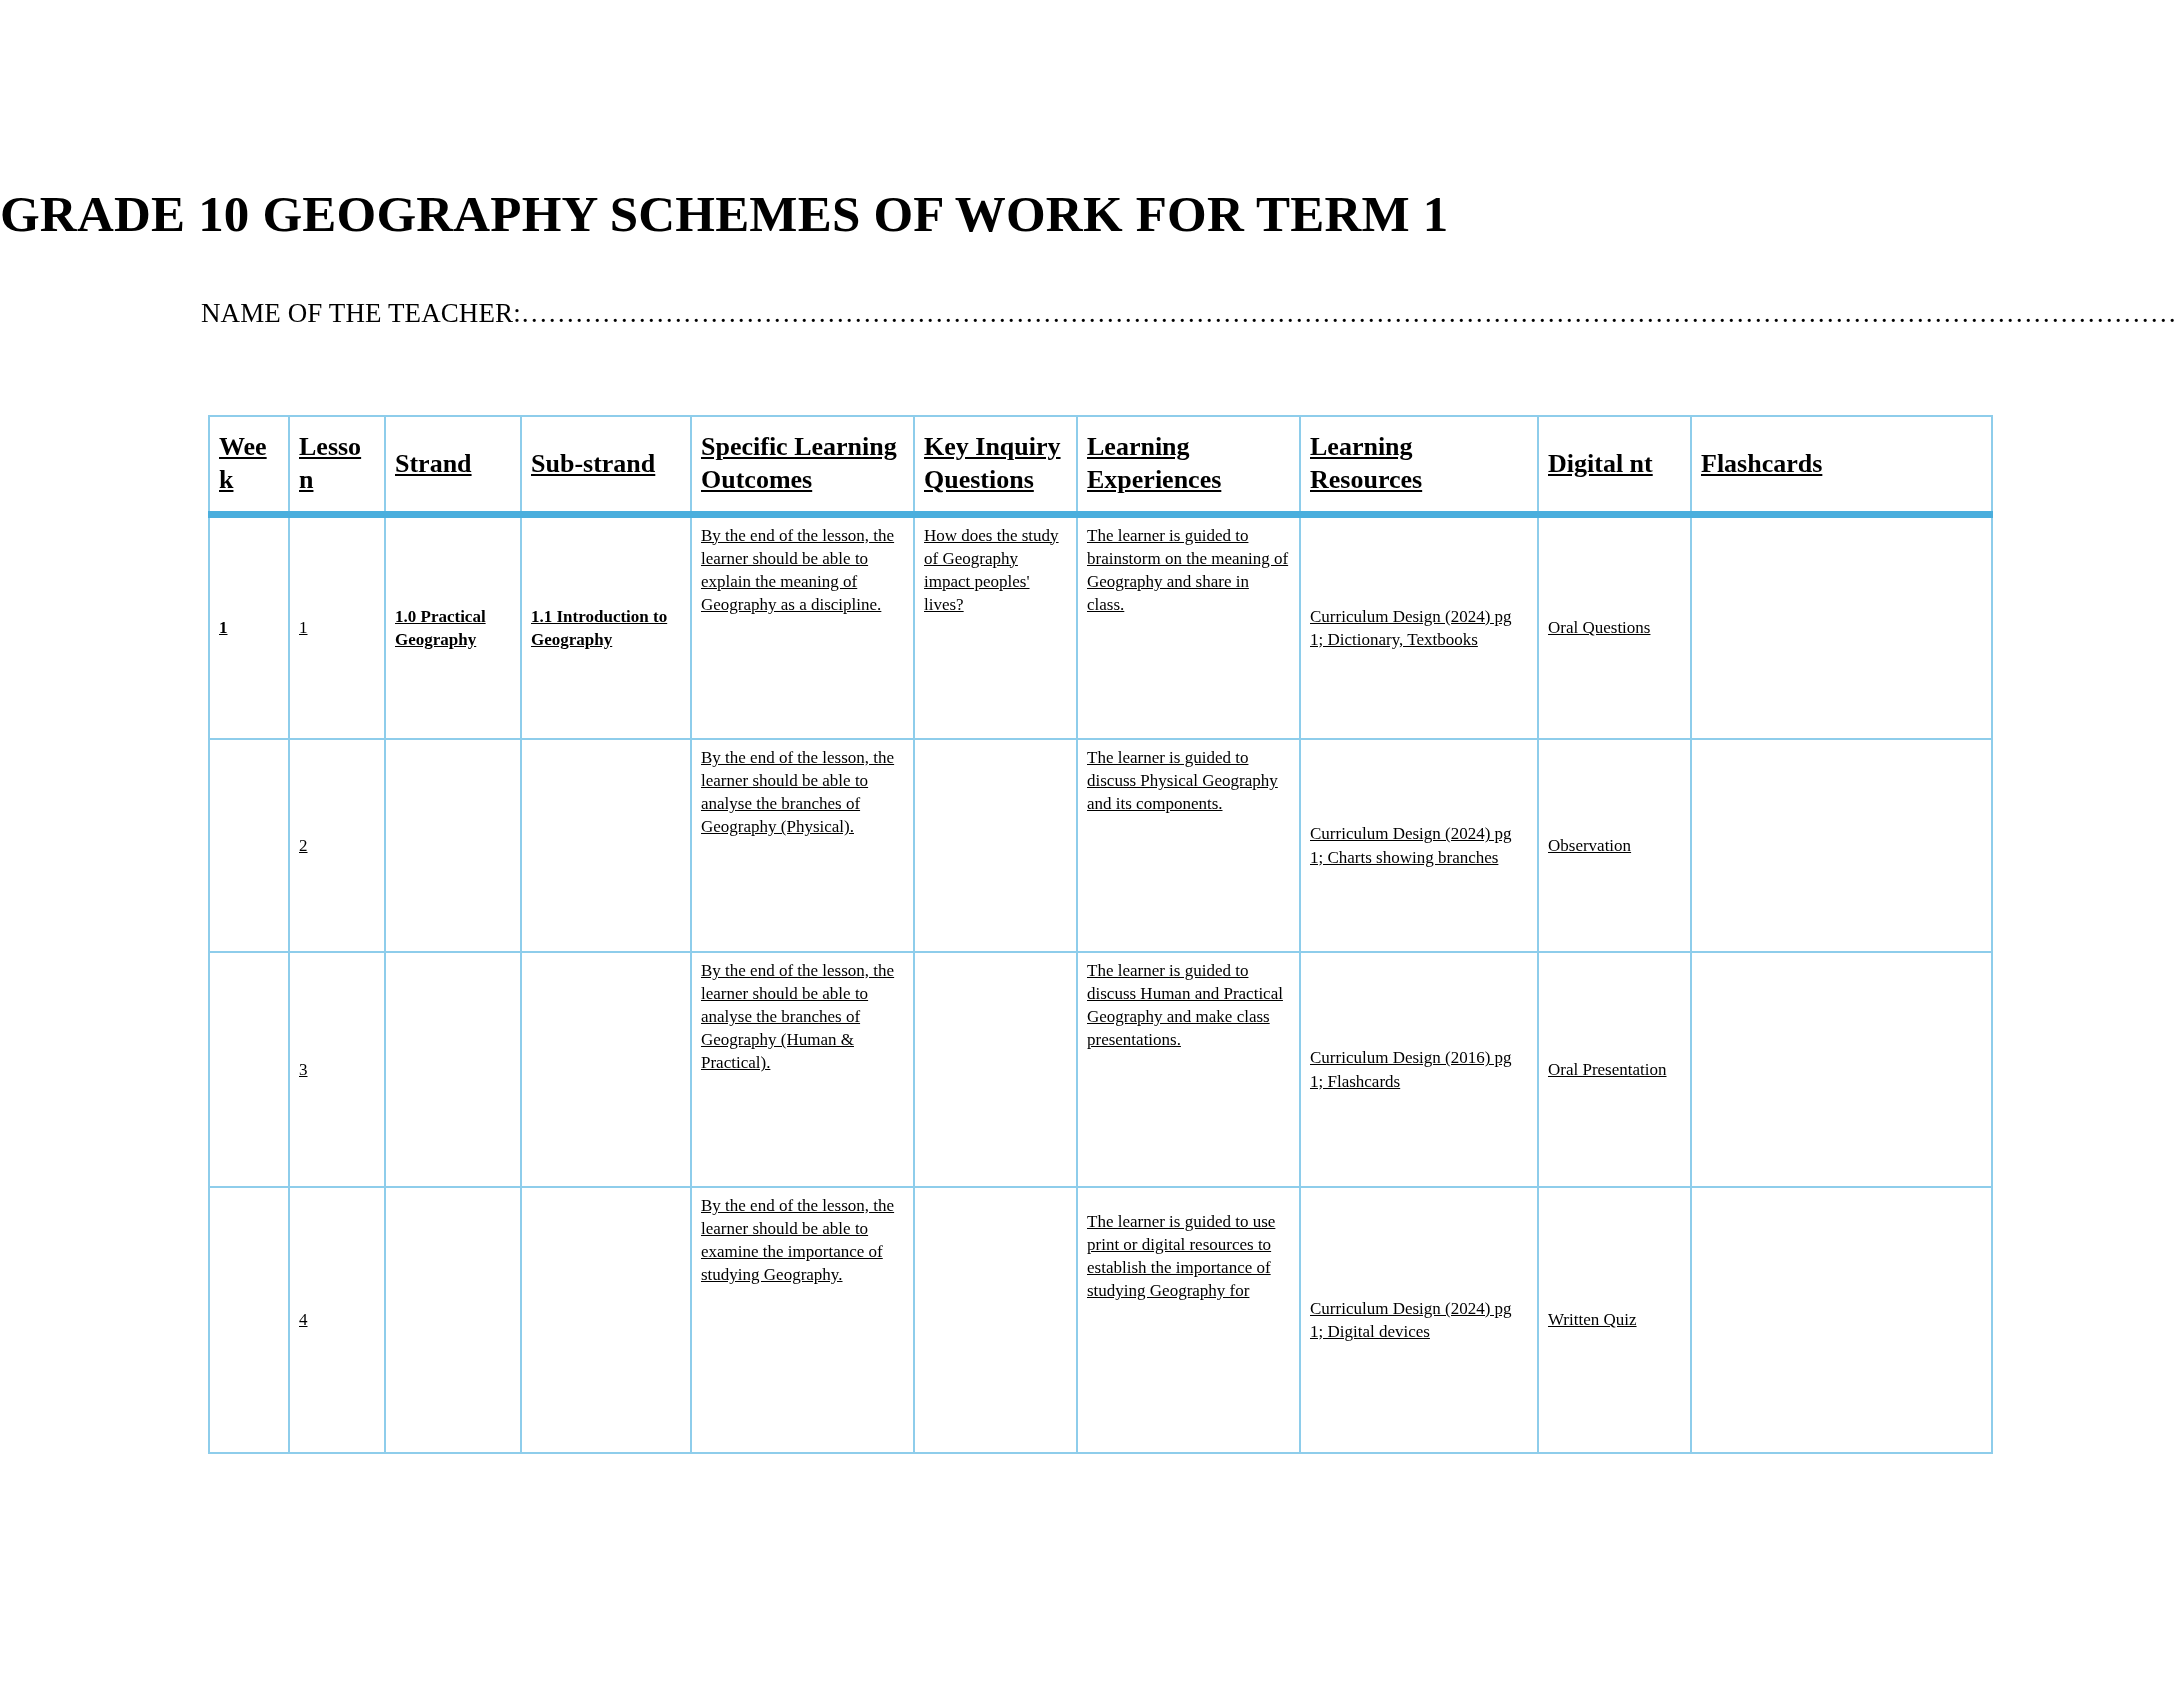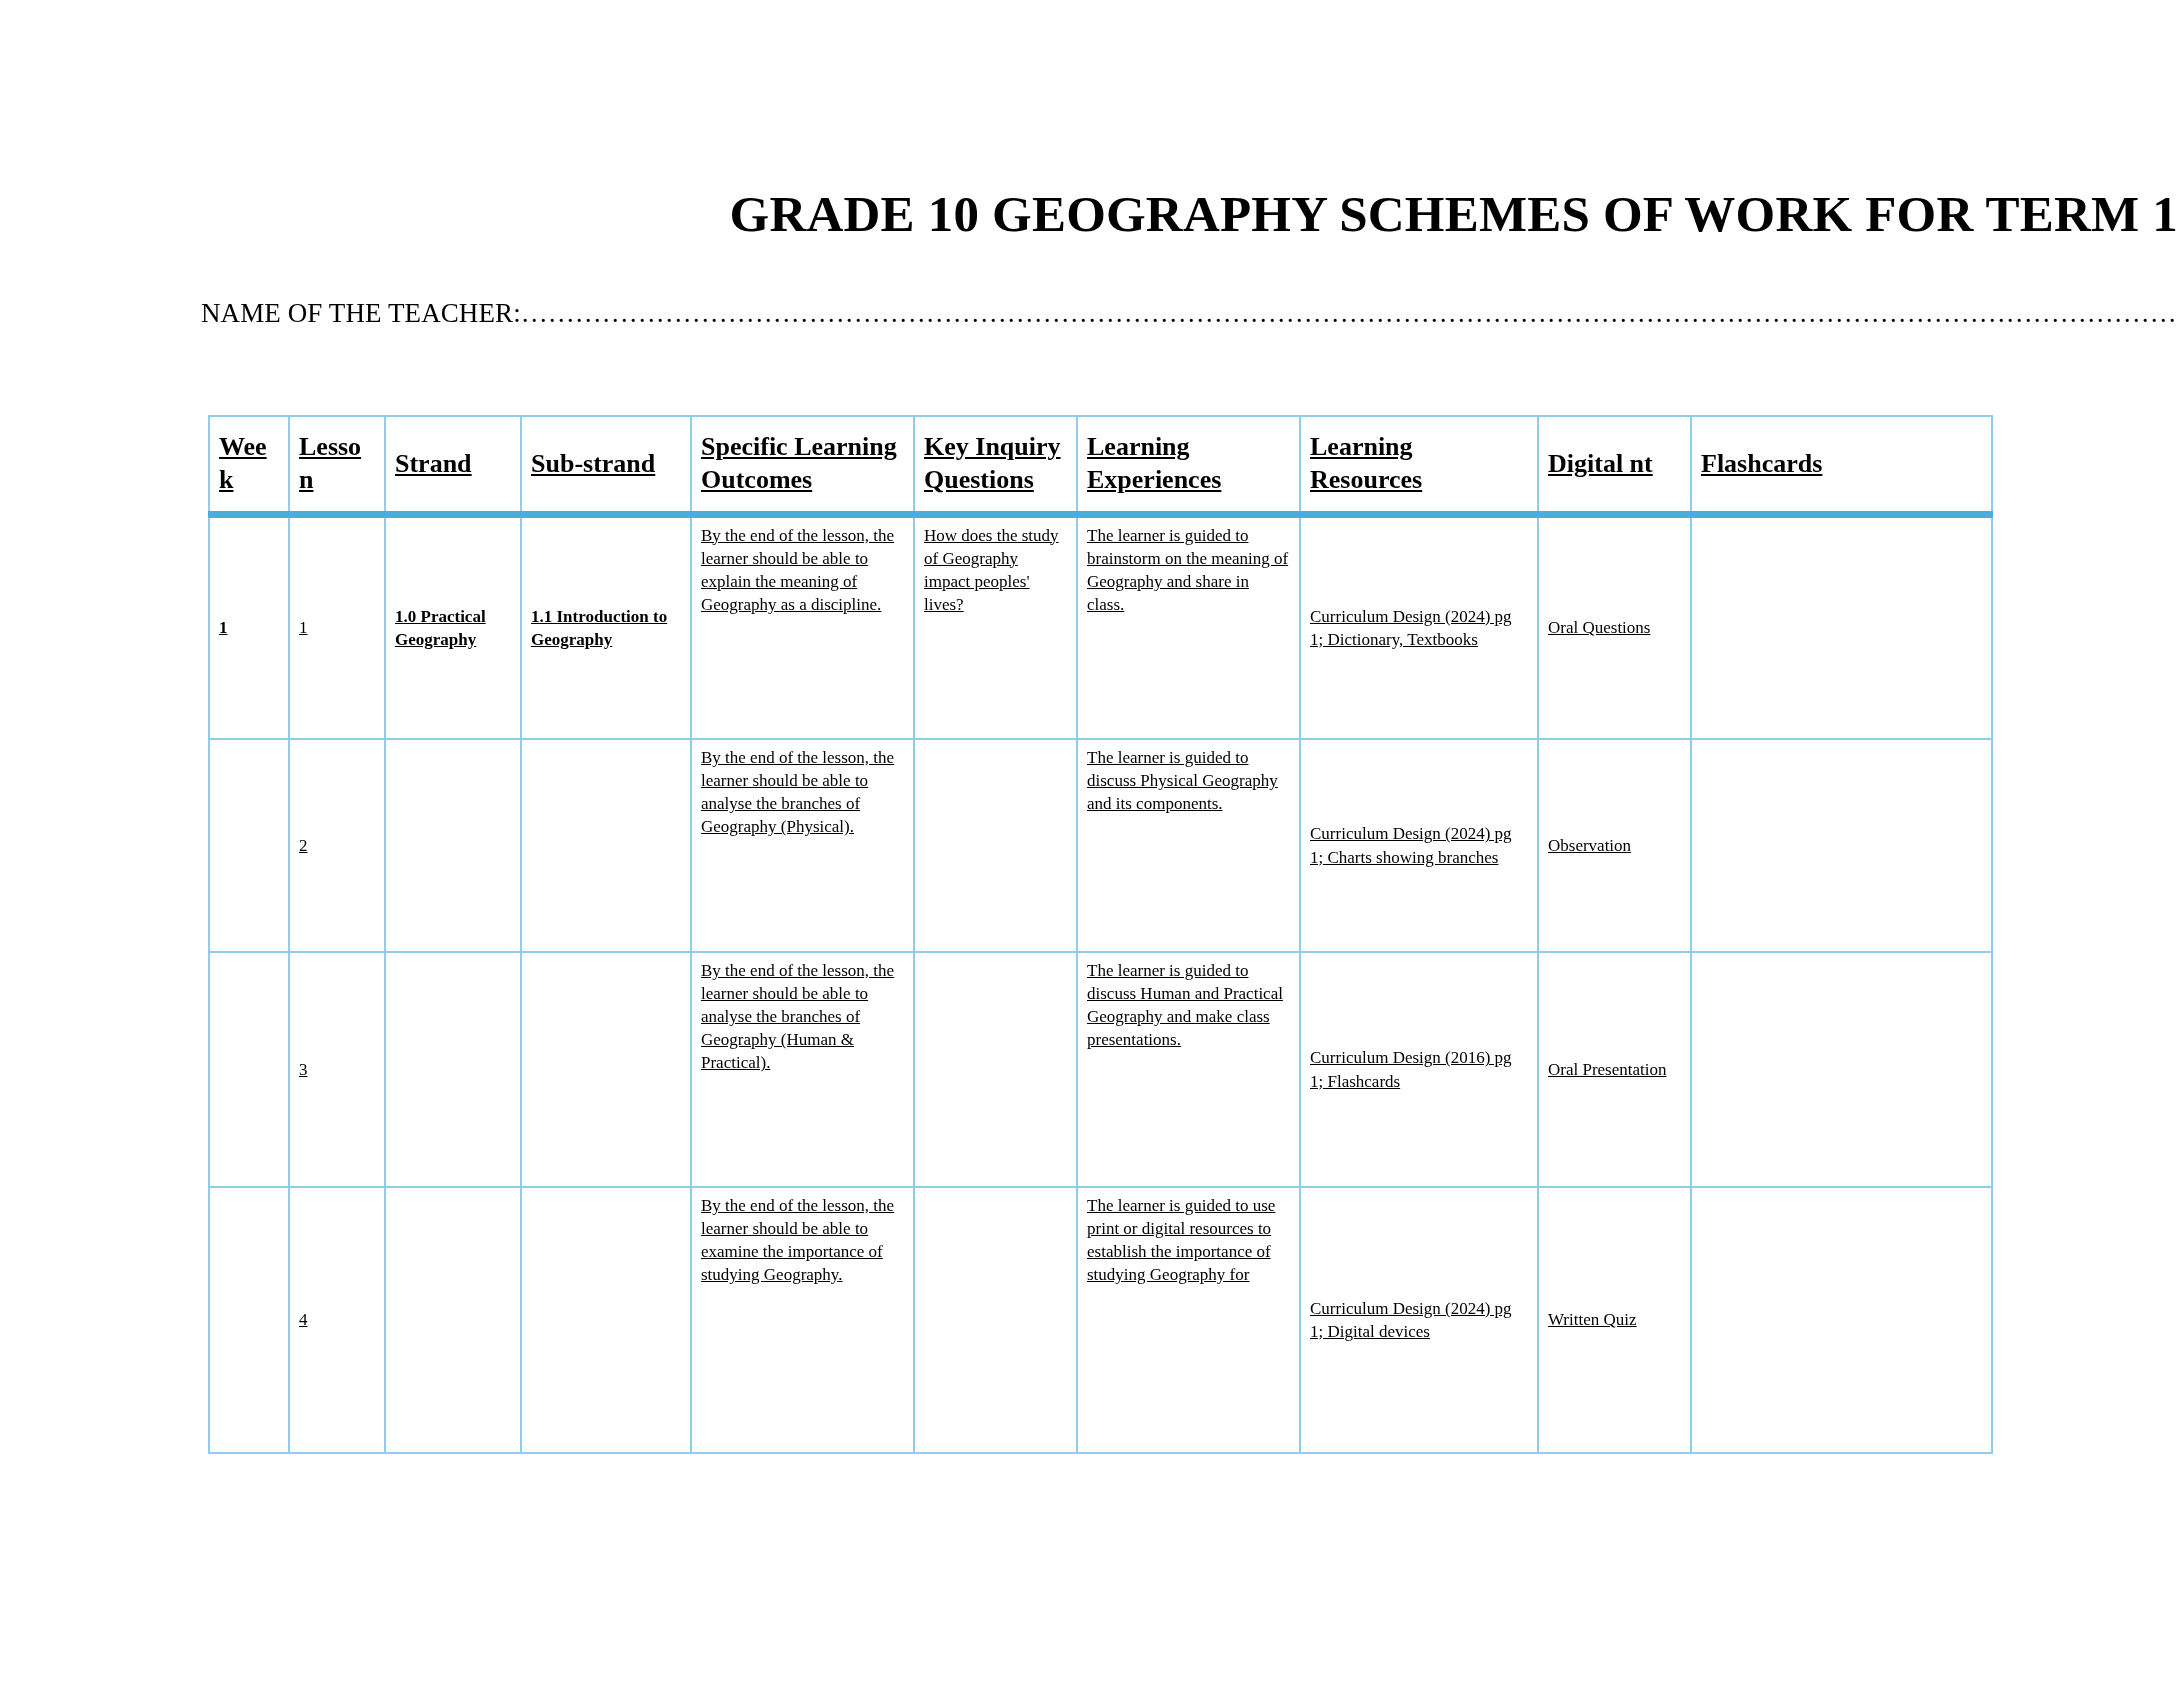--- a/index.html
+++ b/index.html
@@ -20,21 +20,21 @@
     height: 1683px;
     box-sizing: border-box;
   }
 
   
   .doc-title {
     position: absolute;
     left: 0;
     top: 186px;
     width: 2178px;
-    text-align: right;
+    text-align: left;
     font-size: 51px;
     font-weight: bold;
     letter-spacing: 0.2px;
     line-height: 1.1;
   }
 
   
   .meta-line {
     position: absolute;
     left: 201px;
@@ -112,20 +112,21 @@
   td.kiq-cell { vertical-align: top; }
   td.le-cell  { vertical-align: top; }
   td.lr-cell  { vertical-align: middle; }
   td.assess-cell { vertical-align: middle; }
   td.refl-cell { vertical-align: middle; }
 
   
   .clip-cell { position: relative; }
   .clip-inner {
     display: block;
+    margin-top: 16px;
   }
 </style>
 </head>
 <body>
 
 <div class="page">
 
   <div class="doc-title">GRADE 10 GEOGRAPHY SCHEMES OF WORK FOR TERM 1</div>
 
   <div class="meta-line meta-teacher">

